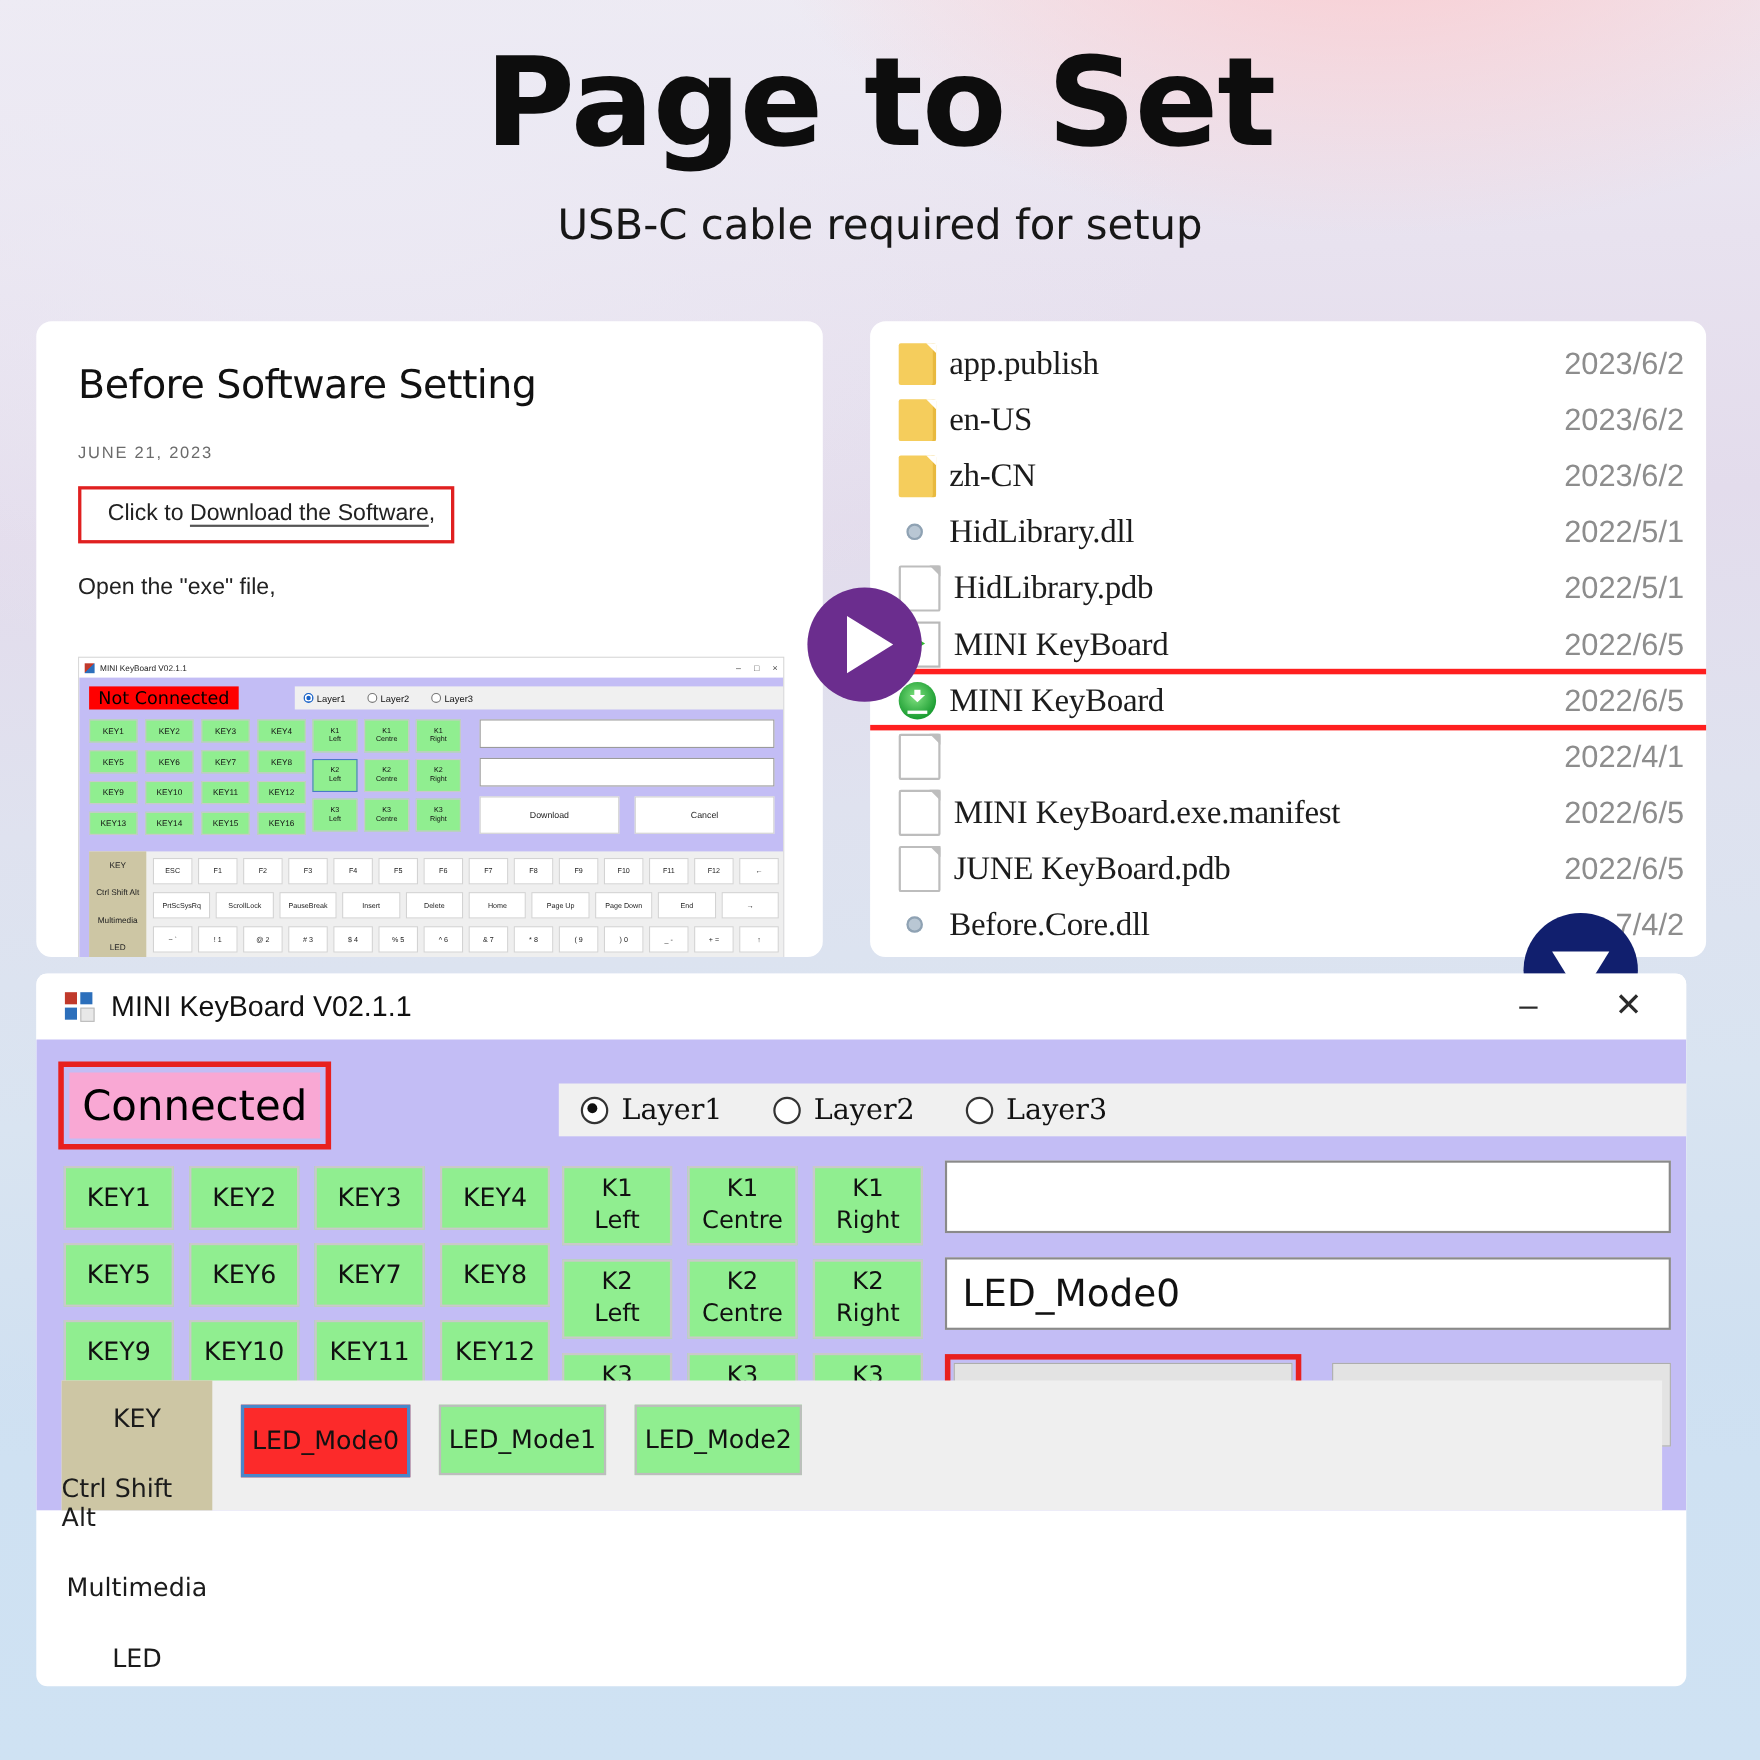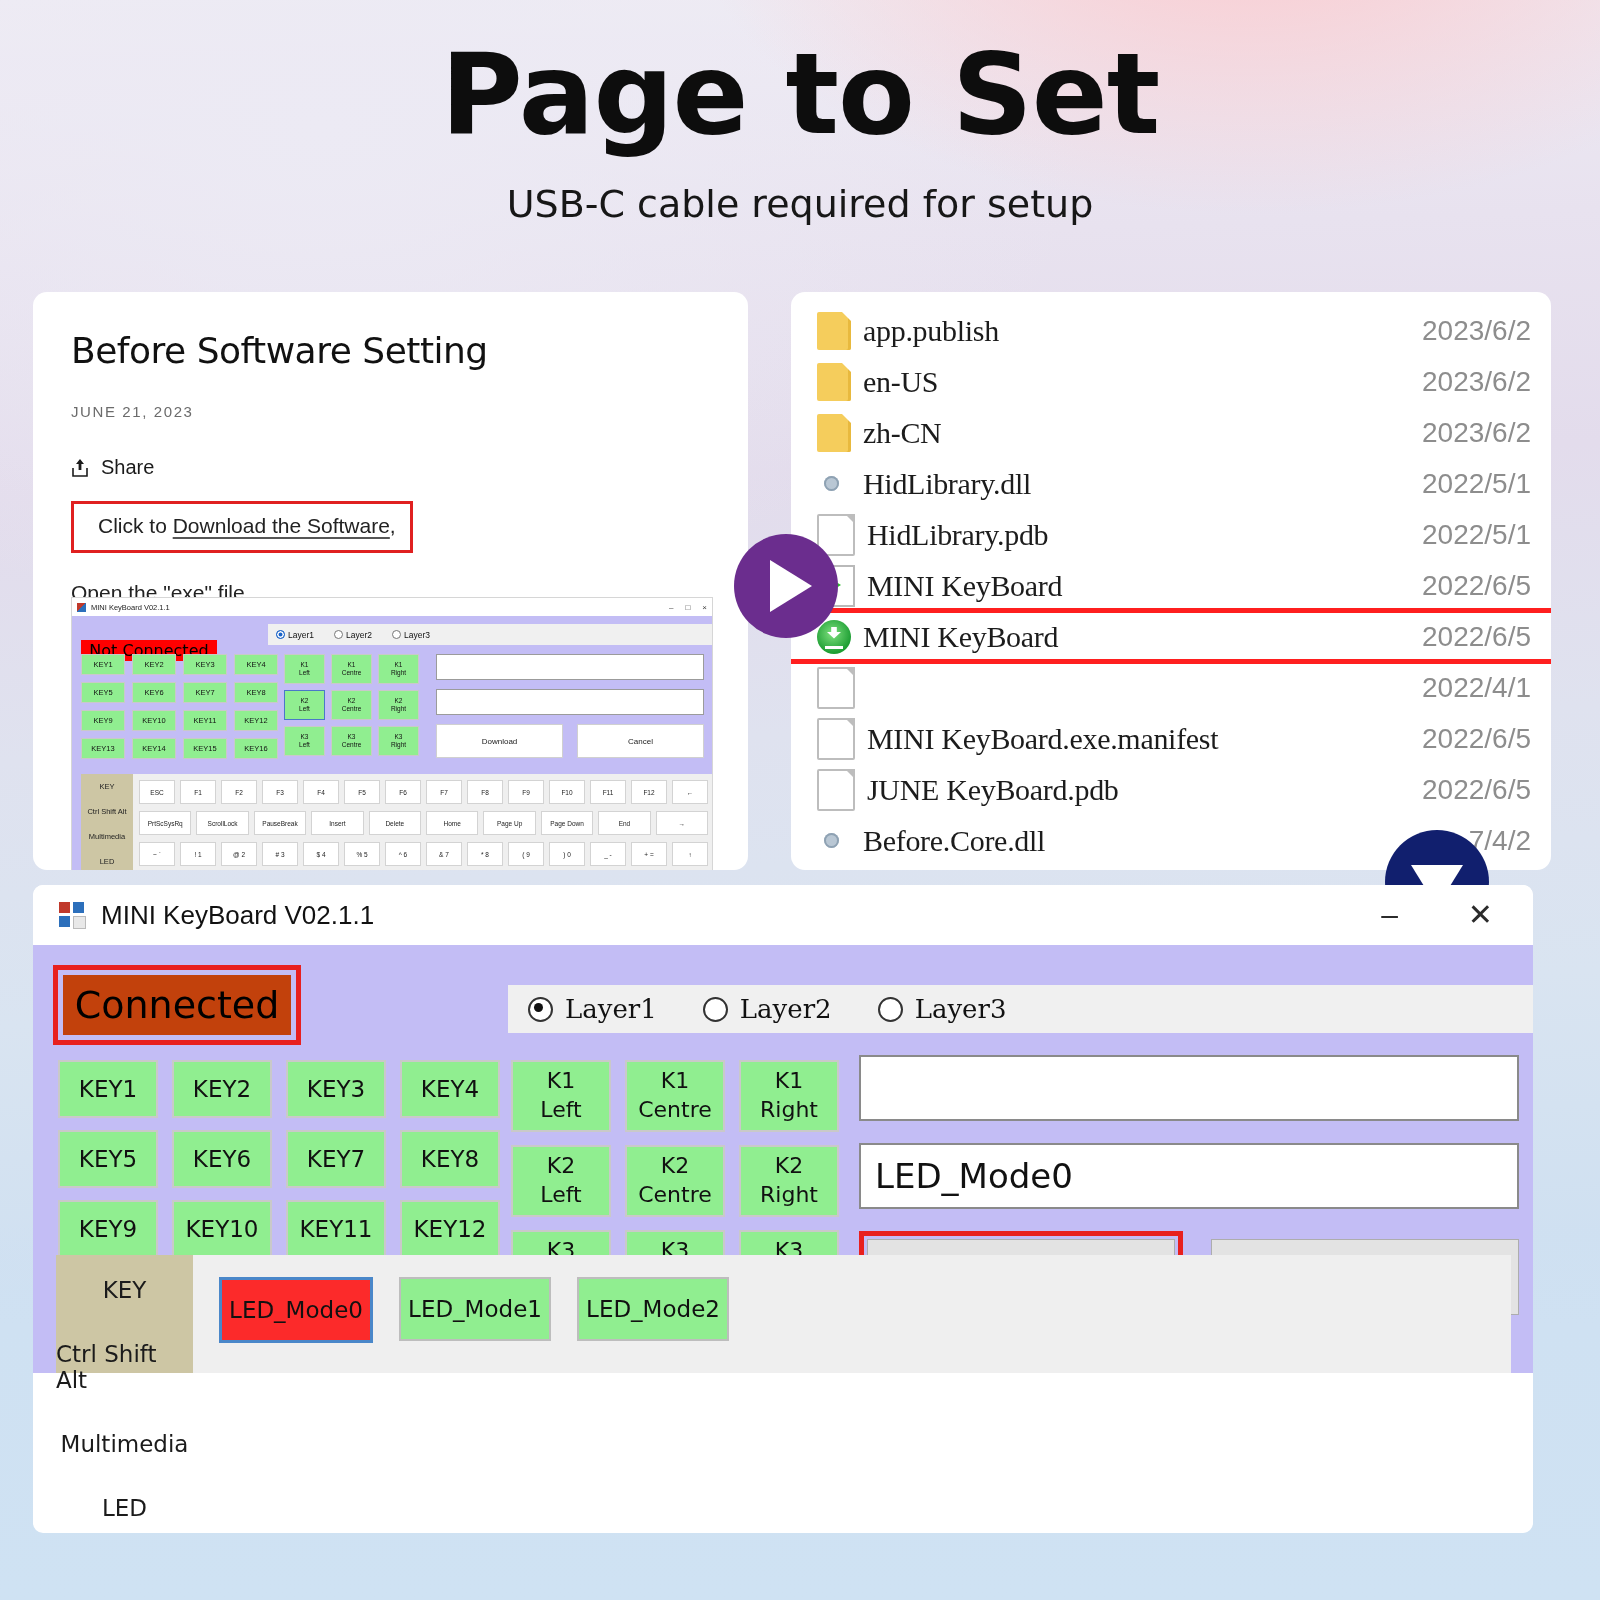--- a/index.html
+++ b/index.html
@@ -52,21 +52,21 @@
   #mini-app{
     position:absolute;left:38px;top:305px;width:640px;height:280px;
     background:#fff;border:1px solid #d6d6d6;overflow:hidden;
   }
   .mini-title{height:18px;background:#fff;display:flex;align-items:center;gap:5px;padding:0 5px;}
   .mini-ico{width:9px;height:9px;background:
       linear-gradient(135deg,#c0392b 0 50%, #2c6fbb 50% 100%);}
   .mini-title .tx{font-size:7.5px;color:#222;}
   .mini-wbtns{margin-left:auto;display:flex;gap:12px;font-size:8px;color:#444;}
   .mini-body{background:#c3bdf5;height:262px;position:relative;}
-  .mini-notconn{position:absolute;left:9px;top:24px;width:136px;height:21px;background:#ff0000;
+  .mini-notconn{position:absolute;left:9px;top:8px;width:136px;height:21px;background:#ff0000;
      color:#000;font-size:16px;display:flex;align-items:center;justify-content:center;
      font-family:"DejaVu Sans","Liberation Sans",sans-serif;}
   .mini-layerbar{position:absolute;left:196px;top:8px;width:436px;height:21px;background:#f0f0f0;
      display:flex;align-items:center;gap:20px;padding-left:8px;font-size:8.5px;color:#111;}
   .mini-radio{display:inline-flex;align-items:center;gap:3px;}
   .mini-rd{width:7px;height:7px;border-radius:50%;border:1px solid #1a63c8;display:inline-block;background:#fff;}
   .mini-rd.on{background:#1a63c8;box-shadow:inset 0 0 0 1.5px #fff;}
   .mini-rd.off{border-color:#777;}
   .mini-keys{position:absolute;left:9px;top:38px;display:grid;grid-template-columns:repeat(4,44px);
      grid-auto-rows:21px;gap:7px 7px;}
@@ -137,21 +137,21 @@
   .app-ico i:nth-child(1){left:0;top:0;width:11px;height:11px;background:#c0392b;}
   .app-ico i:nth-child(2){left:14px;top:0;width:11px;height:11px;background:#2c6fbb;}
   .app-ico i:nth-child(3){left:0;top:14px;width:11px;height:11px;background:#2c6fbb;}
   .app-ico i:nth-child(4){left:14px;top:14px;width:11px;height:11px;background:#e8e8e8;border:1px solid #bbb;}
   .app-title .tx{font-size:26px;color:#111;}
   .win-btns{margin-left:auto;display:flex;align-items:center;gap:70px;padding-right:40px;}
   .win-btn{font-size:30px;color:#2b2b2b;line-height:1;}
   .app-body{background:#c3bdf5;height:428px;position:relative;}
 
   #conn-wrap{position:absolute;left:20px;top:20px;border:5px solid #e8201e;padding:5px;}
-  #conn-badge{width:228px;height:60px;background:#c2410c;color:#000;font-size:38px;
+  #conn-badge{width:228px;height:60px;background:#f9a8d4;color:#000;font-size:38px;
      display:flex;align-items:center;justify-content:center;
      font-family:"DejaVu Sans","Liberation Sans",sans-serif;}
 
   #layer-bar{position:absolute;left:475px;top:40px;width:1010px;height:48px;background:#f0f0f0;
      display:flex;align-items:center;gap:46px;padding-left:20px;}
   .radio{display:inline-flex;align-items:center;gap:12px;font-size:26px;color:#111;
      font-family:"DejaVu Serif","Liberation Serif",serif;}
   .rd{width:21px;height:21px;border-radius:50%;border:2px solid #333;background:#fff;
      display:inline-block;position:relative;}
   .rd.on:after{content:"";position:absolute;left:4px;top:4px;width:9px;height:9px;border-radius:50%;background:#111;}
@@ -193,29 +193,20 @@
 
 <div class="bg-bottom"></div>
 
 <div class="hero-title">Page to Set</div>
 <div class="hero-sub">USB-C cable required for setup</div>
 
 <div class="card" id="blog-card">
   <div class="blog-inner">
     <div class="blog-title">Before Software Setting</div>
     <div class="blog-date">JUNE 21, 2023</div>
-    <div class="blog-share">
-      <span class="share-ico">
-        <svg width="18" height="20" viewBox="0 0 18 20">
-            <path d="M9 1 L5 6 H7.6 V12 H10.4 V6 H13 Z" fill="#1b1b1b"></path>
-            <path d="M2 10 V18 H16 V10" stroke="#1b1b1b" stroke-width="1.6" fill="none"></path>
-          </svg>
-      </span>
-      <span>Share</span>
-    </div>
     <div class="hl-box">
       <span class="t"><span>Click to </span><u>Download the Software</u><span>,</span></span>
     </div>
     <div class="blog-open">Open the "exe" file,</div>
   </div>
 
   <div id="mini-app">
     <div class="mini-title">
       <span class="mini-ico"></span>
       <span class="tx">MINI KeyBoard V02.1.1</span>

